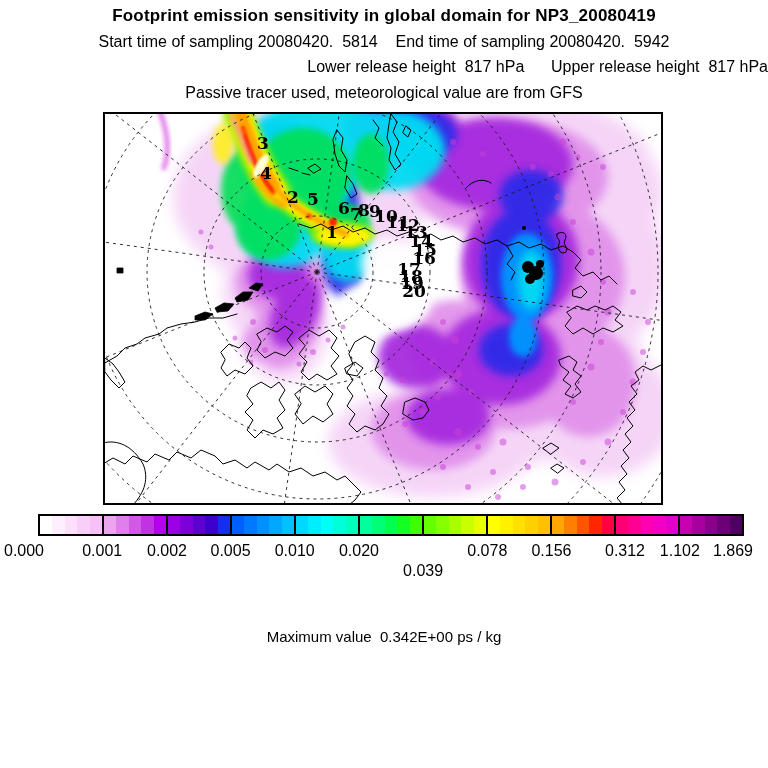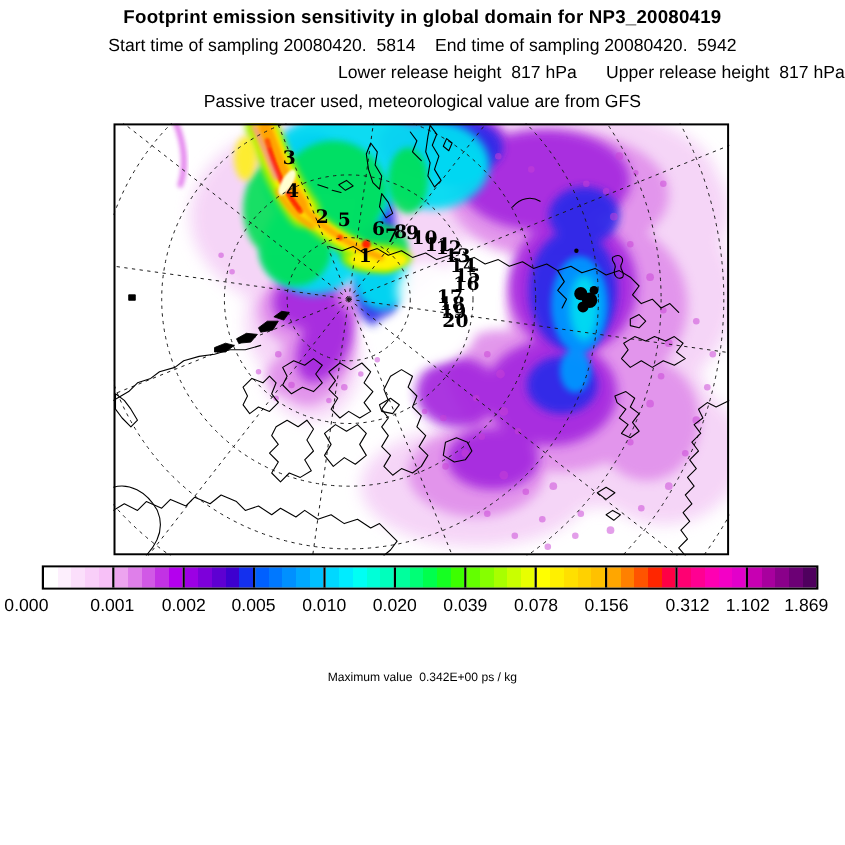--- a/index.html
+++ b/index.html
@@ -12,22 +12,22 @@
   #h4 { top:84px; font-size:16px; }
   #map { position:absolute; left:103px; top:112px; }
   #cb  { position:absolute; left:38px; top:514px; width:706px; height:22px;
          border:2px solid #000; display:flex; box-sizing:border-box; background:#fff; }
   .cb-cell { flex:1 1 0; border-left:2px solid #000; }
   .cb-cell:first-child { border-left:none; }
   #cb-ticks { position:absolute; left:0; top:542px; width:768px; height:18px;
               font-weight:normal; font-size:16px; }
   .cb-tick { position:absolute; transform:translateX(-50%); white-space:nowrap; }
   #units  { position:absolute; left:38px; top:569px; width:706px; text-align:center; font-size:16px; }
-  #maxval { position:absolute; left:0; top:610px; width:768px; text-align:center;
-            font-size:11px; white-space:pre; }
+  #maxval { position:absolute; left:0; top:628px; width:768px; text-align:center;
+            font-size:15px; white-space:pre; }
   svg .traj { font-family:"DejaVu Serif", serif; font-size:17px; font-weight:bold;
               text-anchor:middle; fill:#000; }
   svg .coast { fill:none; stroke:#000; stroke-width:1; stroke-linejoin:round; stroke-linecap:round; }
   svg .coastfill { fill:#000; stroke:#000; stroke-width:0.8; }
 </style>
 </head>
 <body>
 
 <div class="page">
 
@@ -342,21 +342,21 @@
       <div class="cb-cell" style="background: linear-gradient(to right, rgb(255, 0, 114) 0%, rgb(255, 0, 114) 20%, rgb(255, 0, 146) 20%, rgb(255, 0, 146) 40%, rgb(254, 0, 178) 40%, rgb(254, 0, 178) 60%, rgb(243, 0, 198) 60%, rgb(243, 0, 198) 80%, rgb(226, 0, 202) 80%, rgb(226, 0, 202) 100%);"></div>
       <div class="cb-cell" style="background: linear-gradient(to right, rgb(199, 0, 178) 0%, rgb(199, 0, 178) 20%, rgb(168, 0, 158) 20%, rgb(168, 0, 158) 40%, rgb(138, 0, 138) 40%, rgb(138, 0, 138) 60%, rgb(108, 0, 117) 60%, rgb(108, 0, 117) 80%, rgb(79, 0, 94) 80%, rgb(79, 0, 94) 100%);"></div>
     </div>
   <div id="cb-ticks">
       <span class="cb-tick" style="left: 24px;">0.000</span>
       <span class="cb-tick" style="left: 102.182px;">0.001</span>
       <span class="cb-tick" style="left: 155px; margin-left: 12px;">0.002</span>
       <span class="cb-tick" style="left: 230.545px;">0.005</span>
       <span class="cb-tick" style="left: 294.727px; text-align: center;">0.010</span>
       <span class="cb-tick" style="left: 358.909px;">0.020</span>
-      <span class="cb-tick" style="left: 423.091px;">0.039</span>
+      <span class="cb-tick" style="left: 423.091px; margin-top: 20px;">0.039</span>
       <span class="cb-tick" style="left: 487.273px;">0.078</span>
       <span class="cb-tick" style="left: 551.455px;">0.156</span>
       <span class="cb-tick" style="left: 597px; margin-left: 28px;">0.312</span>
       <span class="cb-tick" style="left: 679.818px;">1.102</span>
       <span class="cb-tick" style="left: 733px;">1.869</span>
     </div>
   <div id="maxval">Maximum value  0.342E+00 ps / kg</div>
 
 </div>
 

